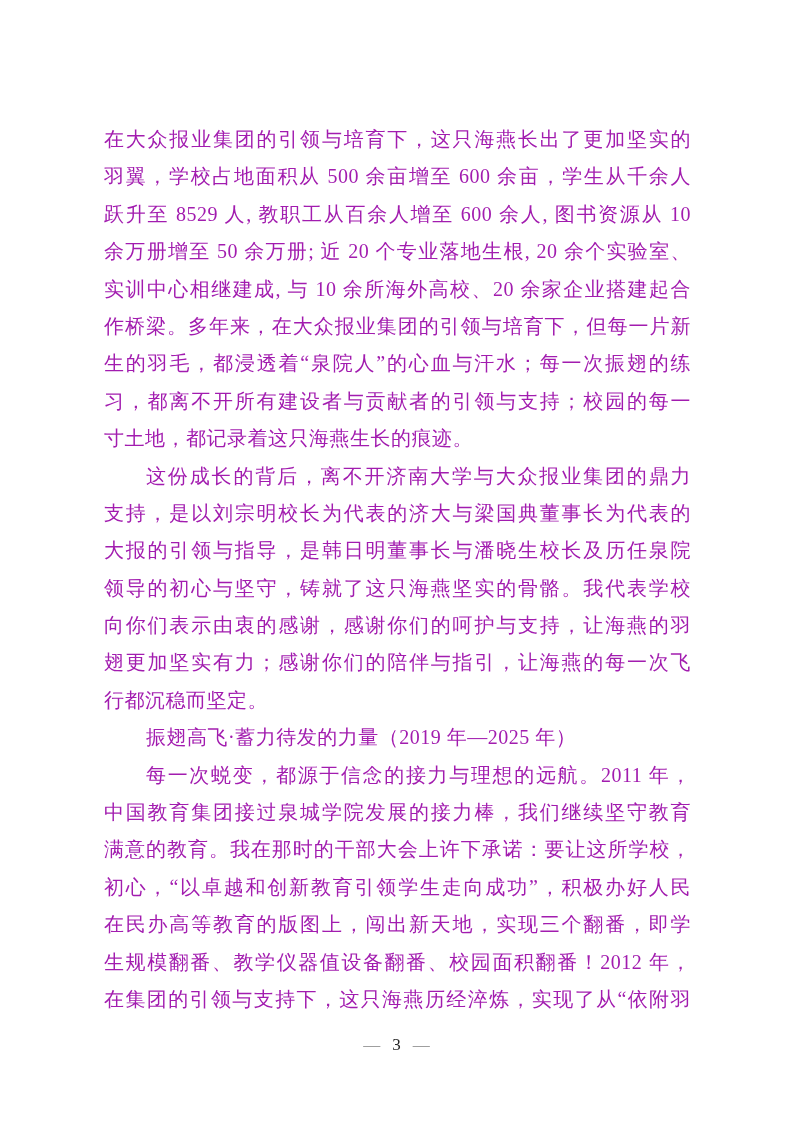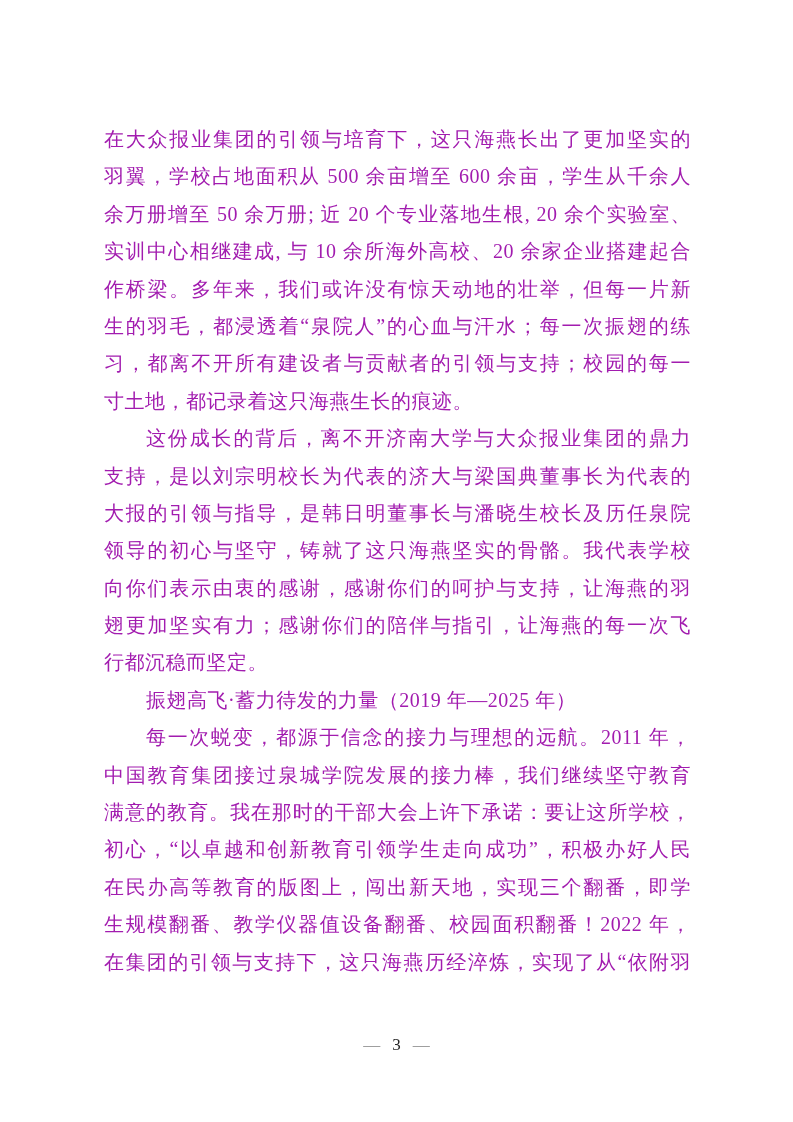--- a/index.html
+++ b/index.html
@@ -61,23 +61,24 @@
 </head>
 <body>
 
 <div class="page">
 
   <div class="text-block">
 
     <div>
       <div class="line">在大众报业集团的引领与培育下，这只海燕长出了更加坚实的</div>
       <div class="line">羽翼，学校占地面积从 500 余亩增至 600 余亩，学生从千余人</div>
+      <div class="line">跃升至 8529 人, 教职工从百余人增至 600 余人, 图书资源从 10</div>
       <div class="line">余万册增至 50 余万册; 近 20 个专业落地生根, 20 余个实验室、</div>
       <div class="line">实训中心相继建成, 与 10 余所海外高校、20 余家企业搭建起合</div>
-      <div class="line">作桥梁。多年来，我们或许没有惊天动地的壮举，但每一片新</div>
+      <div class="line">作桥梁。多年来，在大众报业集团的引领与培育下，但每一片新</div>
       <div class="line">生的羽毛，都浸透着“泉院人”的心血与汗水；每一次振翅的练</div>
       <div class="line">习，都离不开所有建设者与贡献者的引领与支持；校园的每一</div>
       <div class="line flush">寸土地，都记录着这只海燕生长的痕迹。</div>
     </div>
 
     <div>
       <div class="line indent">这份成长的背后，离不开济南大学与大众报业集团的鼎力</div>
       <div class="line">支持，是以刘宗明校长为代表的济大与梁国典董事长为代表的</div>
       <div class="line">大报的引领与指导，是韩日明董事长与潘晓生校长及历任泉院</div>
       <div class="line">领导的初心与坚守，铸就了这只海燕坚实的骨骼。我代表学校</div>
@@ -87,21 +88,21 @@
     </div>
 
     <div class="line indent flush">振翅高飞·蓄力待发的力量（2019 年—2025 年）</div>
 
     <div>
       <div class="line indent">每一次蜕变，都源于信念的接力与理想的远航。2011 年，</div>
       <div class="line">中国教育集团接过泉城学院发展的接力棒，我们继续坚守教育</div>
       <div class="line">满意的教育。我在那时的干部大会上许下承诺：要让这所学校，</div>
       <div class="line">初心，“以卓越和创新教育引领学生走向成功”，积极办好人民</div>
       <div class="line">在民办高等教育的版图上，闯出新天地，实现三个翻番，即学</div>
-      <div class="line">生规模翻番、教学仪器值设备翻番、校园面积翻番！2022 年，</div>
+      <div class="line">生规模翻番、教学仪器值设备翻番、校园面积翻番！2012 年，</div>
       <div class="line">在集团的引领与支持下，这只海燕历经淬炼，实现了从“依附羽</div>
     </div>
 
   </div>
 
   <div class="footer">
     <span class="dash">—</span><span class="num">3</span><span class="dash">—</span>
   </div>
 
 </div>

